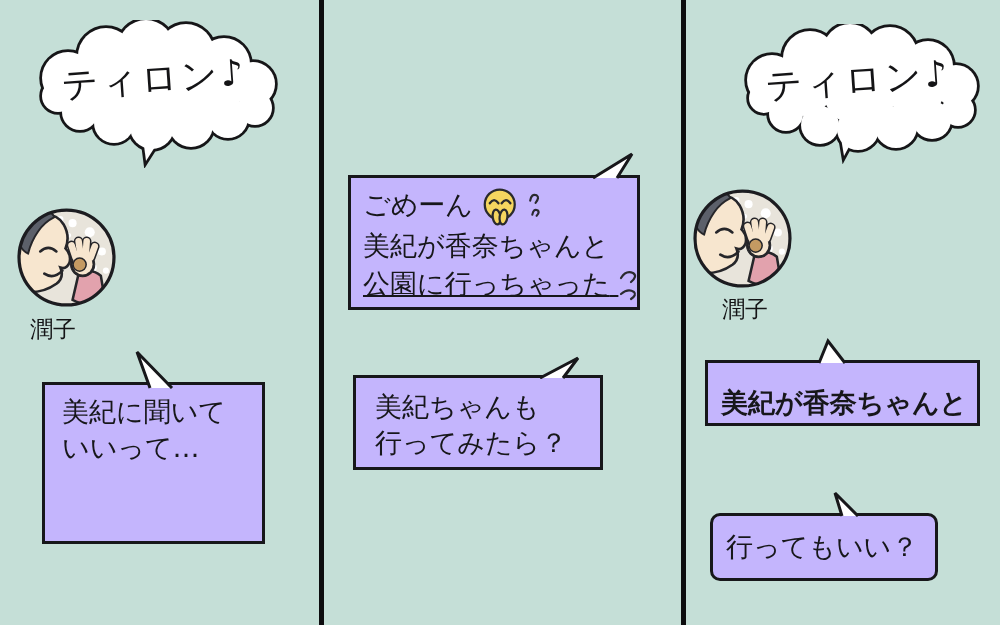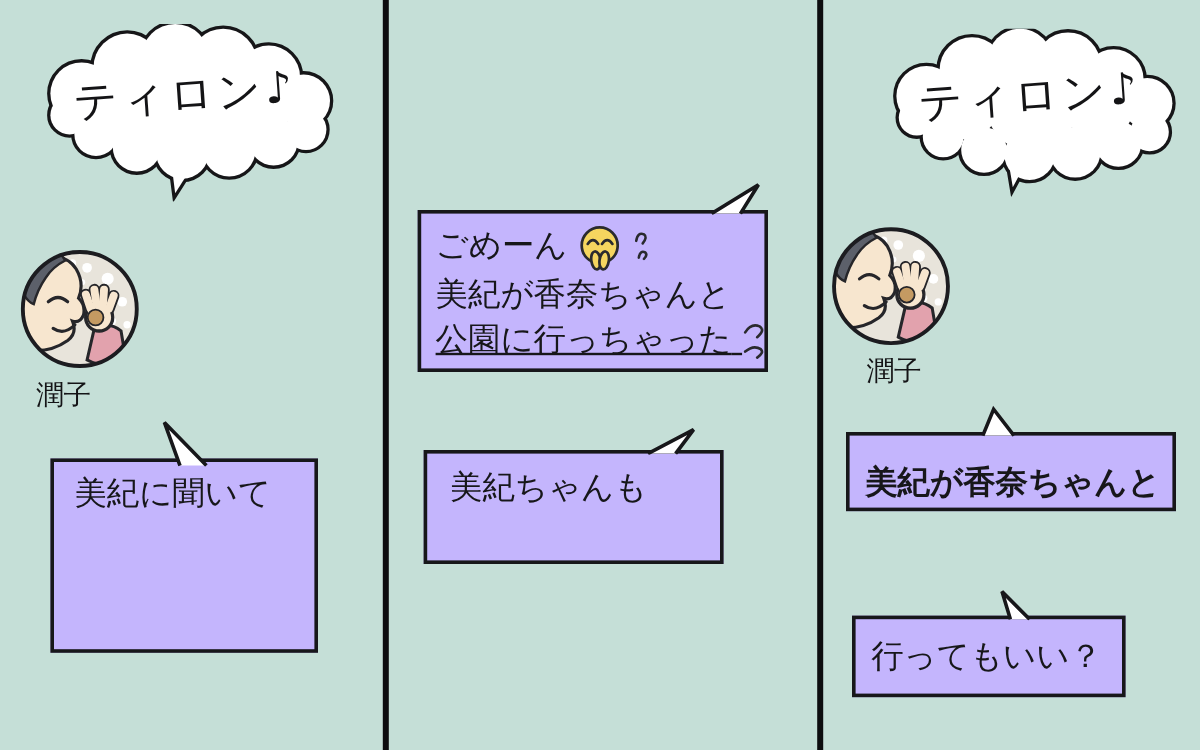--- a/index.html
+++ b/index.html
@@ -110,20 +110,21 @@
       </g>
       <circle cx="50" cy="50" r="47" fill="none" stroke="#1c1c20" stroke-width="3.2"></circle>
     </svg>
     <div class="avatar-name" style="left:30px;top:314px;">潤子</div>
 
     <svg class="tail" style="left:130px;top:349px;" width="46" height="40" viewBox="0 0 46 40">
       <path d="M 20,39 L 7,3 L 42,39" fill="#ffffff" stroke="#17171a" stroke-width="3"></path>
     </svg>
     <div class="bubble" style="left:42px;top:382px;width:223px;height:162px;padding:9px 0 12px 17px;line-height:35.5px;">
       <span class="line">美紀に聞いて</span>
+      <span class="line">いいって…</span>
     </div>
   </div>
 
   <div>
 
     <svg class="tail" style="left:589px;top:151px;" width="52" height="28" viewBox="0 0 52 28">
       <path d="M 4,27 L 43,3 L 28,27" fill="#ffffff" stroke="#17171a" stroke-width="3"></path>
     </svg>
     <div class="bubble" style="left:348px;top:175px;width:292px;height:135px;padding:7px 0 0 12px;line-height:37.5px;">
       <div class="line flexline" style="gap:7px;">
@@ -148,20 +149,21 @@
           <path d="M 3,26 Q 10,20 16,24 Q 19,27 13,31" fill="none" stroke="#2a2a2e" stroke-width="2.2" stroke-linecap="round"></path>
         </svg>
       </div>
     </div>
 
     <svg class="tail" style="left:536px;top:355px;" width="48" height="24" viewBox="0 0 48 24">
       <path d="M 4,23 L 42,3 L 27,23" fill="#ffffff" stroke="#17171a" stroke-width="3"></path>
     </svg>
     <div class="bubble" style="left:353px;top:375px;width:250px;height:95px;padding:11px 0 0 19px;line-height:36px;">
       <span class="line">美紀ちゃんも</span>
+      <span class="line">行ってみたら？</span>
     </div>
   </div>
 
   <div>
 
     <svg class="cloud-svg" style="left:734px;top:24px;" width="248" height="140" viewBox="0 0 248 140">
       <g stroke="#161618" stroke-width="5.5" fill="#ffffff">
         <circle cx="38" cy="56" r="25"></circle>
           <circle cx="76" cy="34" r="27"></circle>
           <circle cx="116" cy="27" r="27"></circle>
@@ -246,18 +248,18 @@
     <svg class="tail" style="left:812px;top:338px;" width="40" height="26" viewBox="0 0 40 26">
       <path d="M 7,25 L 16,3 L 33,25" fill="#ffffff" stroke="#17171a" stroke-width="3"></path>
     </svg>
     <div class="bubble" style="left:705px;top:360px;width:275px;height:66px;padding:23px 0 0 13px;line-height:34.5px;font-weight:bold;">
       <span class="line">美紀が香奈ちゃんと</span>
     </div>
 
     <svg class="tail" style="left:829px;top:490px;" width="34" height="27" viewBox="0 0 34 27">
       <path d="M 13,26 L 6,3 L 29,26" fill="#ffffff" stroke="#17171a" stroke-width="3"></path>
     </svg>
-    <div class="bubble" style="left:710px;top:513px;width:228px;height:68px;padding:0 0 0 13px;display:flex;align-items:center;">
+    <div class="bubble" style="left:710px;top:513px;width:228px;height:68px;padding:0 0 0 13px;display:flex;align-items:center;border-radius:10px;">
       <span class="line">行ってもいい？</span>
     </div>
   </div>
 
 </div>
 
 </body></html>

